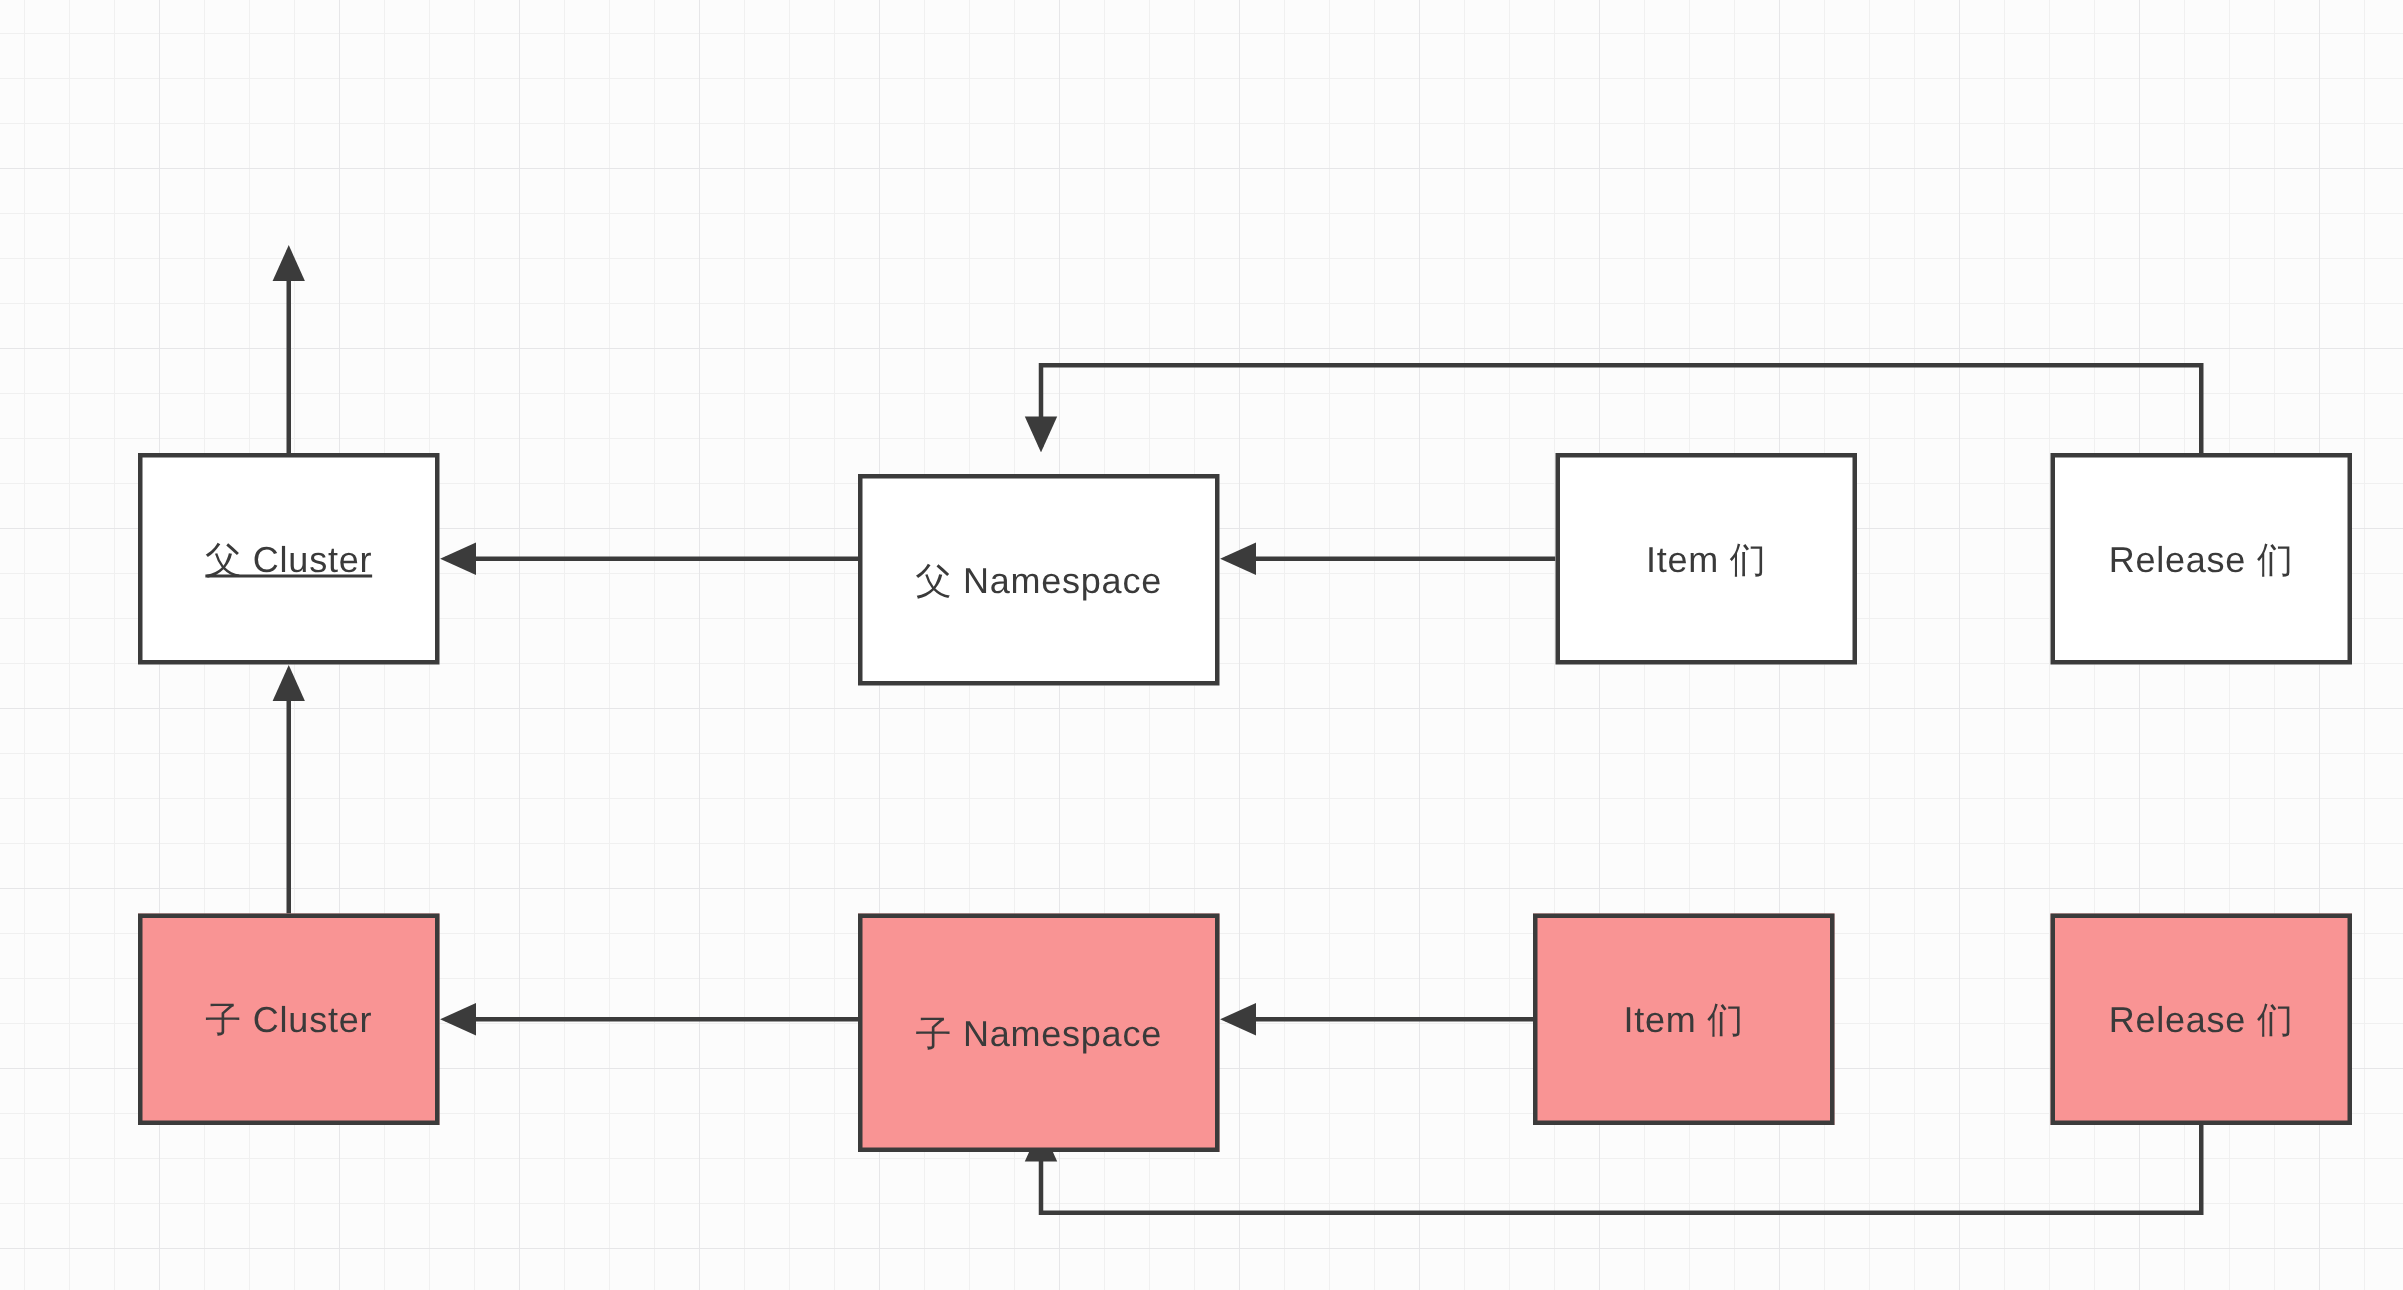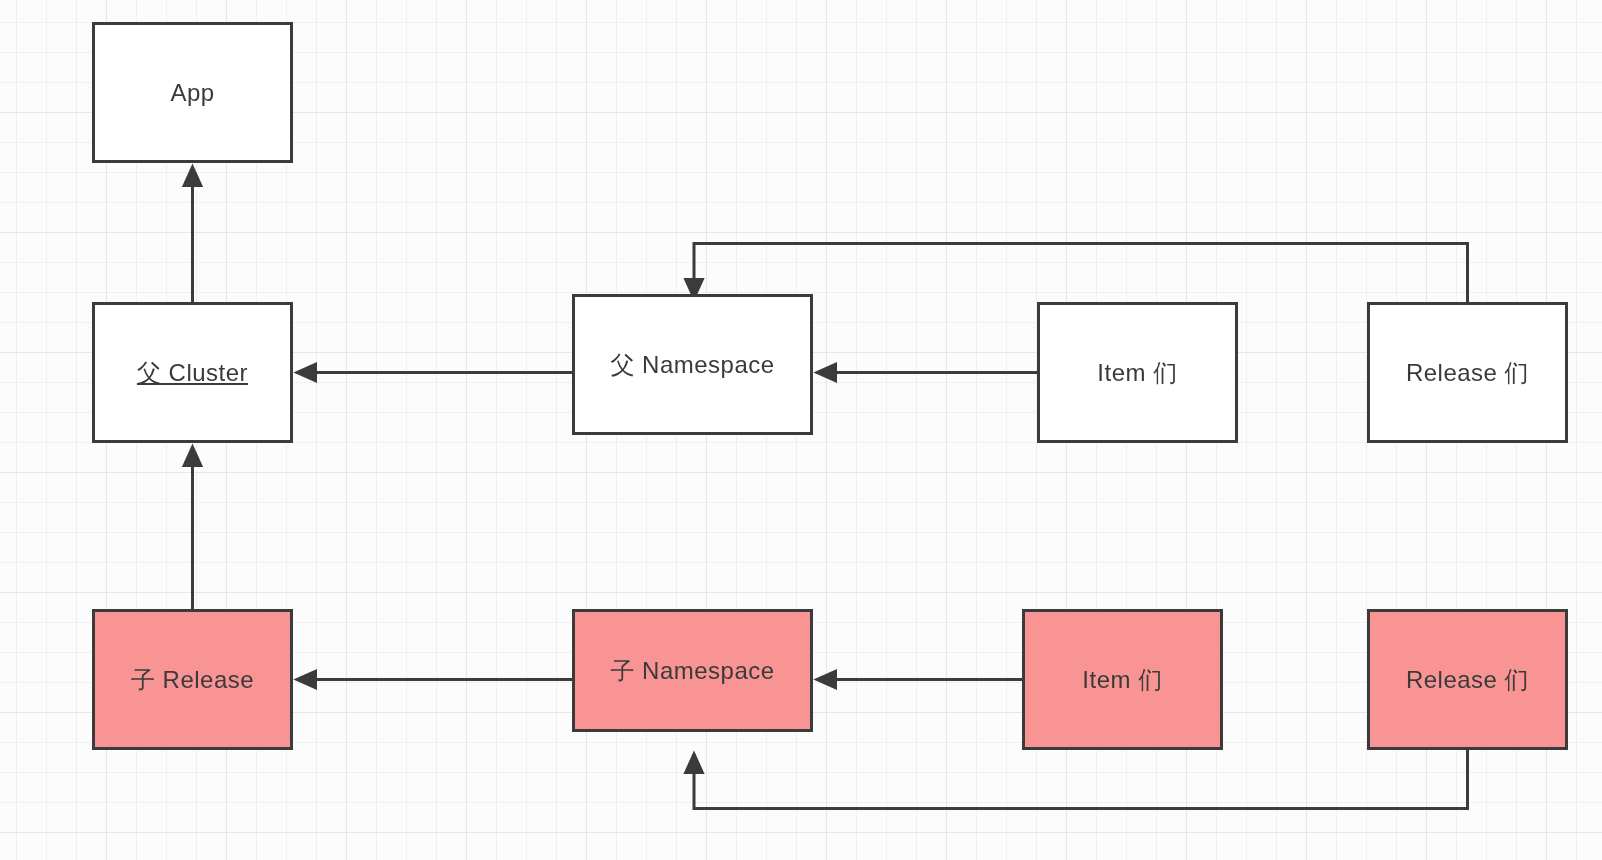--- a/index.html
+++ b/index.html
@@ -72,45 +72,42 @@
     <path class="edge" d="M 192.5 302 L 192.5 167" marker-end="url(#ah)"></path>
     <path class="edge" d="M 572 372.5 L 297 372.5" marker-end="url(#ah)"></path>
     <path class="edge" d="M 1037 372.5 L 817 372.5" marker-end="url(#ah)"></path>
     <path class="edge" d="M 1467.5 302 L 1467.5 243.5 L 694 243.5 L 694 298" marker-end="url(#ah)"></path>
     <path class="edge" d="M 192.5 609 L 192.5 447" marker-end="url(#ah)"></path>
     <path class="edge" d="M 572 679.5 L 297 679.5" marker-end="url(#ah)"></path>
     <path class="edge" d="M 1022 679.5 L 817 679.5" marker-end="url(#ah)"></path>
     <path class="edge" d="M 1467.5 750 L 1467.5 808.5 L 694 808.5 L 694 754" marker-end="url(#ah)"></path>
   </svg>
 
-  <div class="node" style="left:92px; top:22px; width:201px; height:141px;">
-    <span class="label">App</span>
-  </div>
 
   <div class="node" style="left:92px; top:302px; width:201px; height:141px;text-decoration:underline;">
     <span class="label">父 Cluster</span>
   </div>
 
-  <div class="node" style="left:572px; top:294px; width:241px; height:141px;">
+  <div class="node" style="left:572px; top:316px; width:241px; height:141px;">
     <span class="label">父 Namespace</span>
   </div>
 
   <div class="node" style="left:1037px; top:302px; width:201px; height:141px;">
     <span class="label">Item 们</span>
   </div>
 
   <div class="node" style="left:1367px; top:302px; width:201px; height:141px;">
     <span class="label">Release 们</span>
   </div>
 
   <div class="node pink" style="left:92px; top:609px; width:201px; height:141px;">
-    <span class="label">子 Release</span>
+    <span class="label">子 Cluster</span>
   </div>
 
-  <div class="node pink" style="left:572px; top:609px; width:241px; height:123px;">
+  <div class="node pink" style="left:572px; top:609px; width:241px; height:159px;">
     <span class="label">子 Namespace</span>
   </div>
 
   <div class="node pink" style="left:1022px; top:609px; width:201px; height:141px;">
     <span class="label">Item 们</span>
   </div>
 
   <div class="node pink" style="left:1367px; top:609px; width:201px; height:141px;">
     <span class="label">Release 们</span>
   </div>

